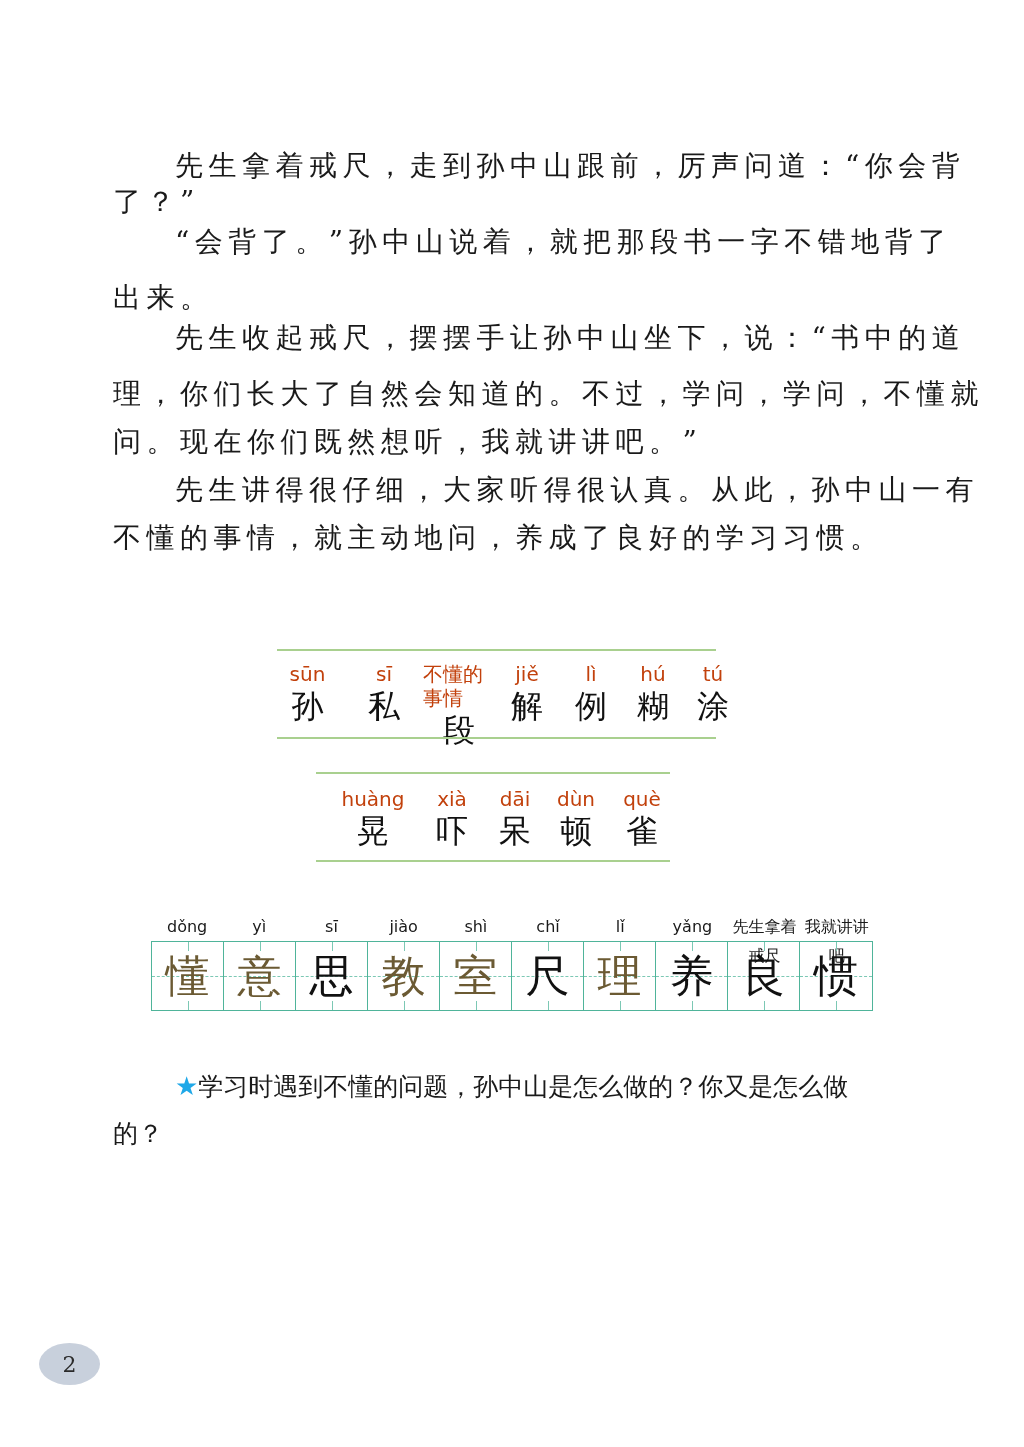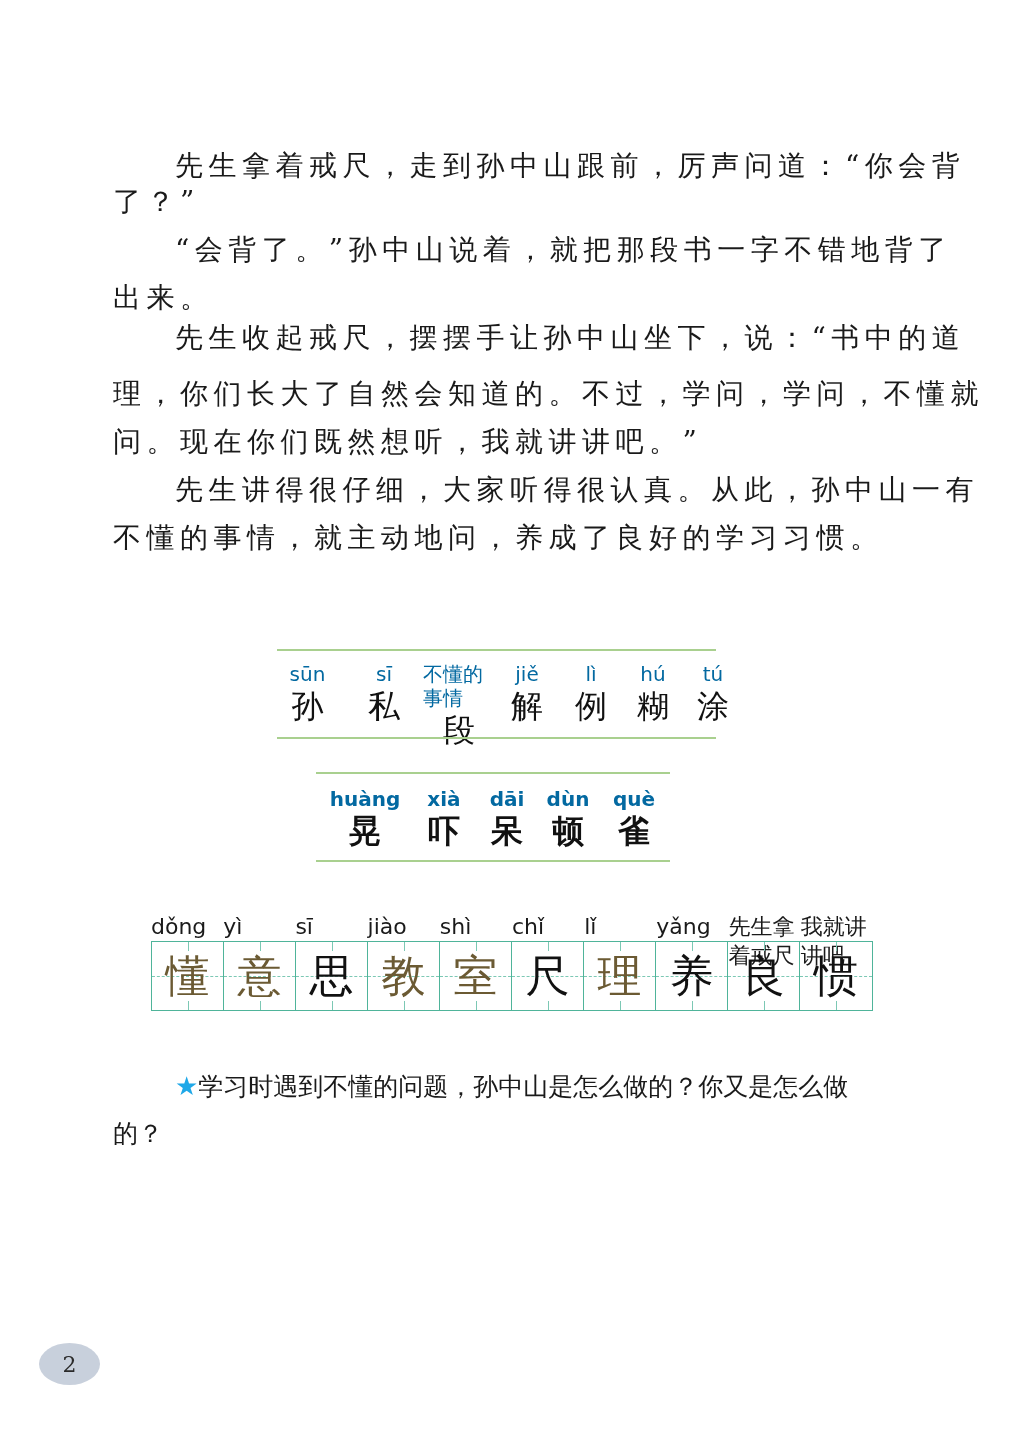--- a/index.html
+++ b/index.html
@@ -13,30 +13,30 @@
     position: absolute; left: 0; height: 48px;
     font-size: 28px; line-height: 48px; letter-spacing: 5.5px;
     white-space: nowrap;
   }
   .line.indent { left: 62px; }
   .rule { position: absolute; height: 2px; background: #a9d08f; }
   .wordrow { position: absolute; display: flex; }
   .word { display: flex; flex-direction: column; align-items: center; }
   .py {
     font-family: "DejaVu Sans", "Liberation Sans", sans-serif;
-    font-size: 20px; line-height: 24px; color: #0369a1;
+    font-size: 20px; line-height: 24px; color: #c2410c;
   }
   .hz { font-size: 32px; line-height: 40px; color: #111; font-family: "DejaVu Serif", serif; }
 
   .grid-wrap { position: absolute; left: 151px; top: 912px; width: 722px; }
   .grid-py { display: flex; height: 29px; }
   .grid-py span {
-    width: 72.2px; text-align: left;
+    width: 72.2px; text-align: center;
     font-family: "DejaVu Sans", "Liberation Sans", sans-serif;
-    font-size: 22px; line-height: 29px;
+    font-size: 16px; line-height: 29px;
   }
   .grid {
     display: flex; border: 1.5px solid #4fb49a; height: 70px; box-sizing: border-box;
   }
   .cell {
     position: relative; width: 72.2px; height: 100%;
     border-right: 1.5px solid #4fb49a; box-sizing: border-box;
     display: flex; align-items: center; justify-content: center;
   }
   .cell:last-child { border-right: none; }
@@ -71,21 +71,21 @@
     display: flex; align-items: center; justify-content: center;
     font-family: "DejaVu Serif", "Liberation Serif", serif; font-size: 22px; color: #2a2a2a;
   }
 </style>
 </head>
 <body>
 
 <div class="story">
   <div class="line indent" style="top:12px">先生拿着戒尺，走到孙中山跟前，厉声问道：“你会背</div>
   <div class="line" style="top:48px">了？”</div>
-  <div class="line indent" style="top:96px">“会背了。”孙中山说着，就把那段书一字不错地背了</div>
+  <div class="line indent" style="top:88px">“会背了。”孙中山说着，就把那段书一字不错地背了</div>
   <div class="line" style="top:144px">出来。</div>
   <div class="line indent" style="top:184px">先生收起戒尺，摆摆手让孙中山坐下，说：“书中的道</div>
   <div class="line" style="top:240px">理，你们长大了自然会知道的。不过，学问，学问，不懂就</div>
   <div class="line" style="top:288px">问。现在你们既然想听，我就讲讲吧。”</div>
   <div class="line indent" style="top:336px">先生讲得很仔细，大家听得很认真。从此，孙中山一有</div>
   <div class="line" style="top:384px">不懂的事情，就主动地问，养成了良好的学习习惯。</div>
 </div>
 
 <div class="rule" style="left:277px; top:649px; width:439px;"></div>
 <div class="wordrow" style="left:285px; top:662px;">
@@ -114,21 +114,21 @@
       <span class="hz">糊</span>
     </div>
   <div class="word" style="width:60px; margin-left:0px">
       <span class="py">tú</span>
       <span class="hz">涂</span>
     </div>
 </div>
 <div class="rule" style="left:277px; top:737px; width:439px;"></div>
 
 <div class="rule" style="left:316px; top:772px; width:354px;"></div>
-<div class="wordrow" style="left:326px; top:787px;font-weight:bold;">
+<div class="wordrow" style="left:334px; top:787px;">
   <div class="word" style="width:78px">
       <span class="py">huàng</span>
       <span class="hz">晃</span>
     </div>
   <div class="word" style="width:50px; margin-left:15px">
       <span class="py">xià</span>
       <span class="hz">吓</span>
     </div>
   <div class="word" style="width:50px; margin-left:13px">
       <span class="py">dāi</span>

